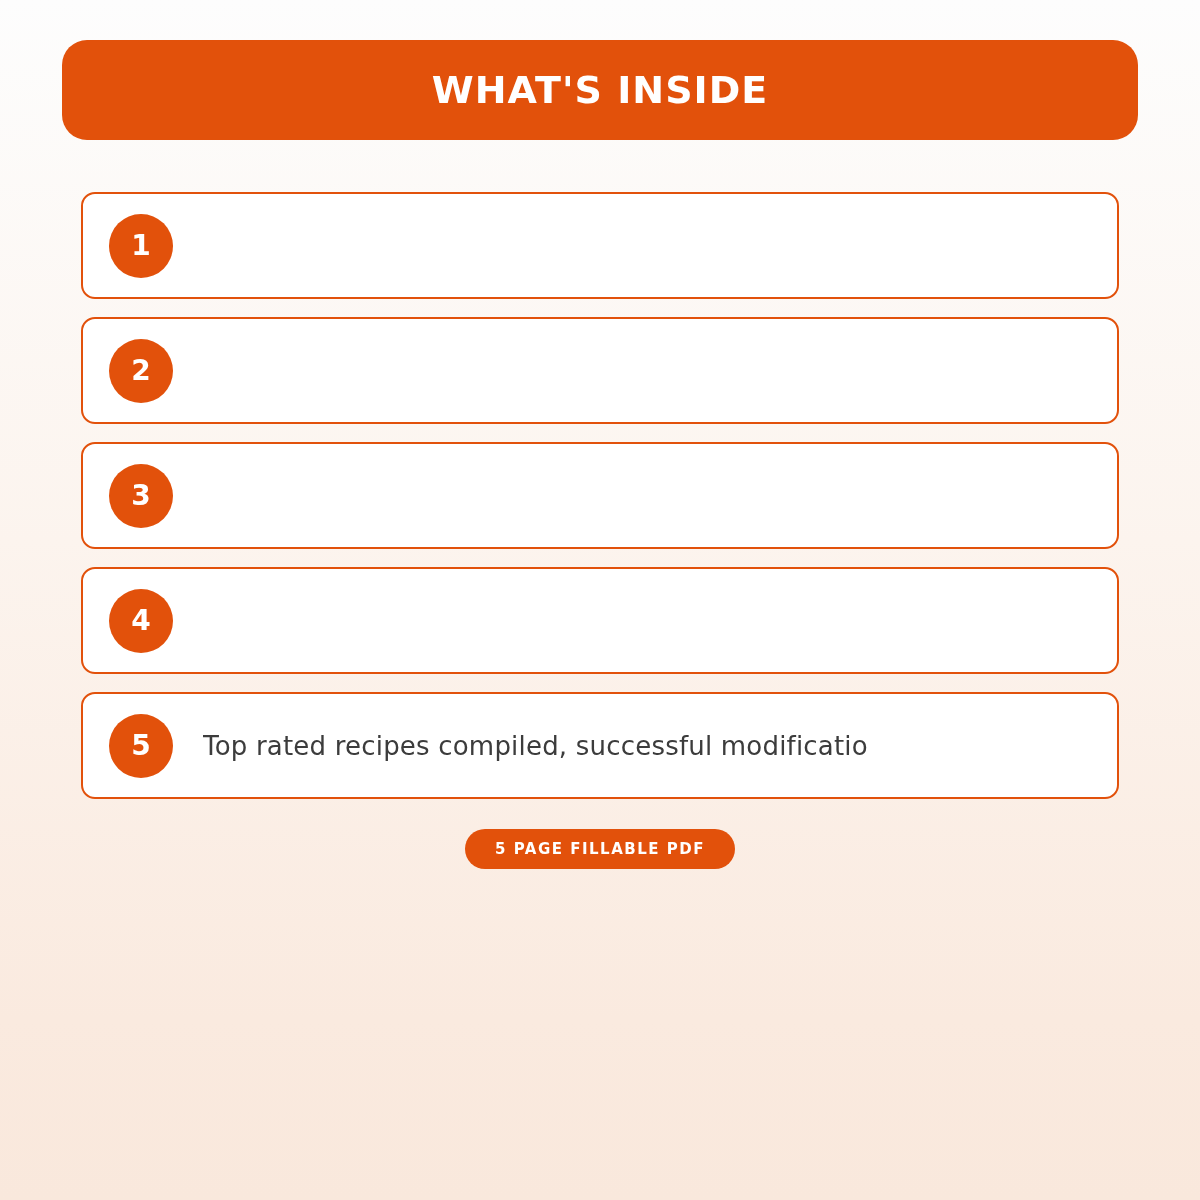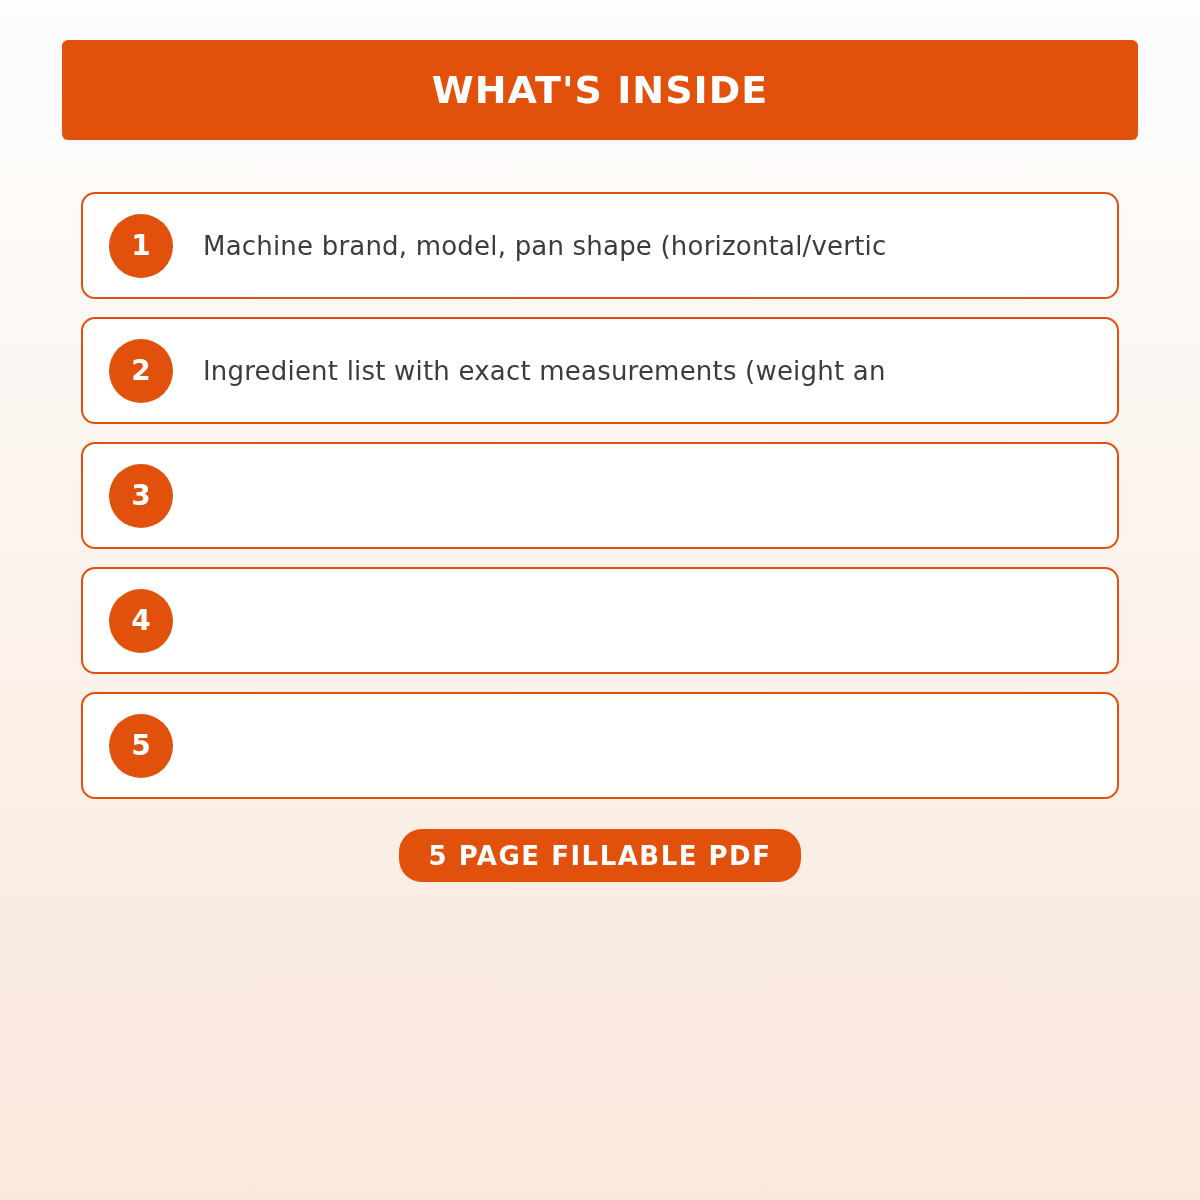--- a/index.html
+++ b/index.html
@@ -13,21 +13,21 @@
   body {
     background: linear-gradient(180deg, #fdfdfd 0%, #fcf4ee 45%, #faeadf 85%, #f9e8dc 100%);
     overflow: hidden;
   }
 
   .header-banner {
     width: 1076px;
     height: 100px;
     margin: 40px auto 0 auto;
     background: var(--accent);
-    border-radius: 6px;
+    border-radius: 25px;
     display: flex;
     align-items: center;
     justify-content: center;
   }
 
   .header-title {
     color: #ffffff;
     font-size: 38px;
     font-weight: bold;
     letter-spacing: 1px;
@@ -79,60 +79,59 @@
     display: flex;
     justify-content: center;
     margin-top: 30px;
   }
 
   .pdf-badge {
     background: var(--accent);
     border: none;
     color: #ffffff;
     font-family: inherit;
-    font-size: 26px;
+    font-size: 15px;
     font-weight: bold;
     letter-spacing: 1.5px;
     padding: 12px 30px;
-    height: 53px;
+    height: 40px;
     border-radius: 23px;
     display: flex;
     align-items: center;
     justify-content: center;
     cursor: pointer;
   }
 </style>
 </head>
 <body>
 
 <div class="header-banner">
   <div class="header-title">WHAT'S INSIDE</div>
 </div>
 
 <div class="items-list">
 
   <div class="item-card">
     <div class="item-number-badge">1</div>
-    <div class="item-text">Machine brand, model, pan shape (horizontal/vertic</div>
   </div>
 
   <div class="item-card">
     <div class="item-number-badge">2</div>
-    <div class="item-text">Ingredient list with exact measurements (weight an</div>
   </div>
 
   <div class="item-card">
     <div class="item-number-badge">3</div>
   </div>
 
   <div class="item-card">
     <div class="item-number-badge">4</div>
   </div>
 
   <div class="item-card">
     <div class="item-number-badge">5</div>
+    <div class="item-text">Top rated recipes compiled, successful modificatio</div>
   </div>
 
 </div>
 
 <div class="footer-area">
   <button class="pdf-badge">5 PAGE FILLABLE PDF</button>
 </div>
 
 </body></html>

